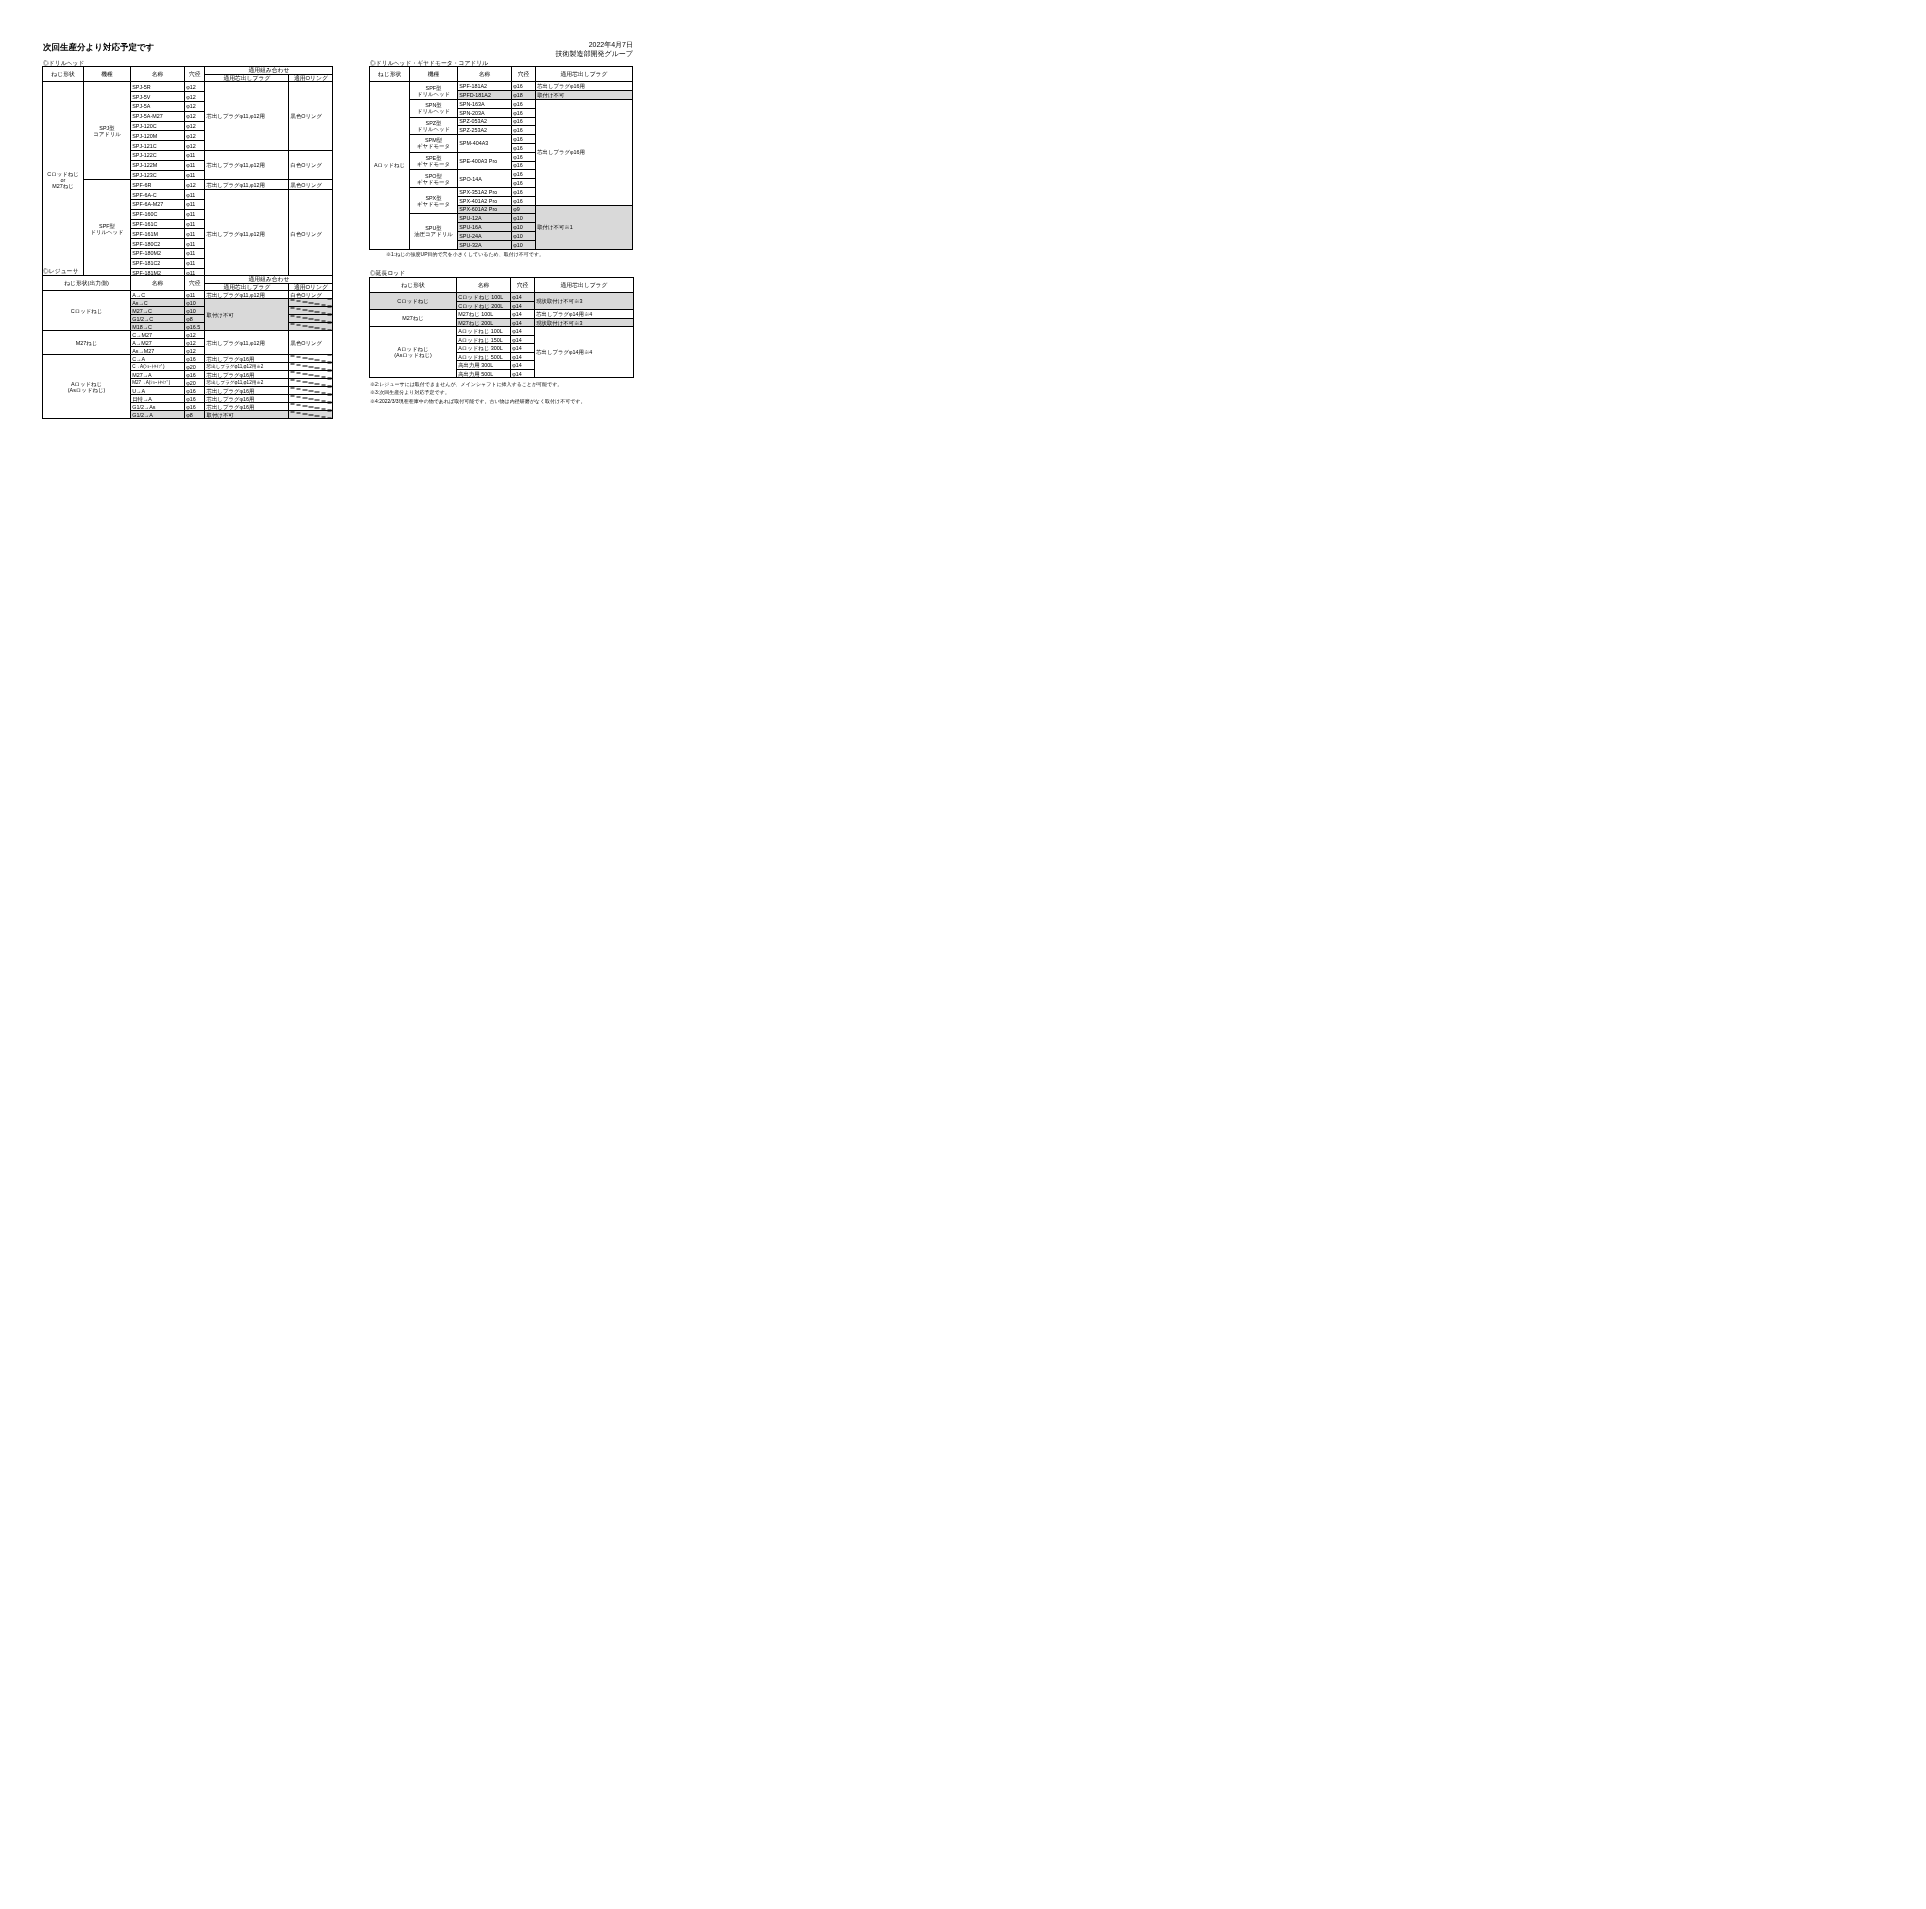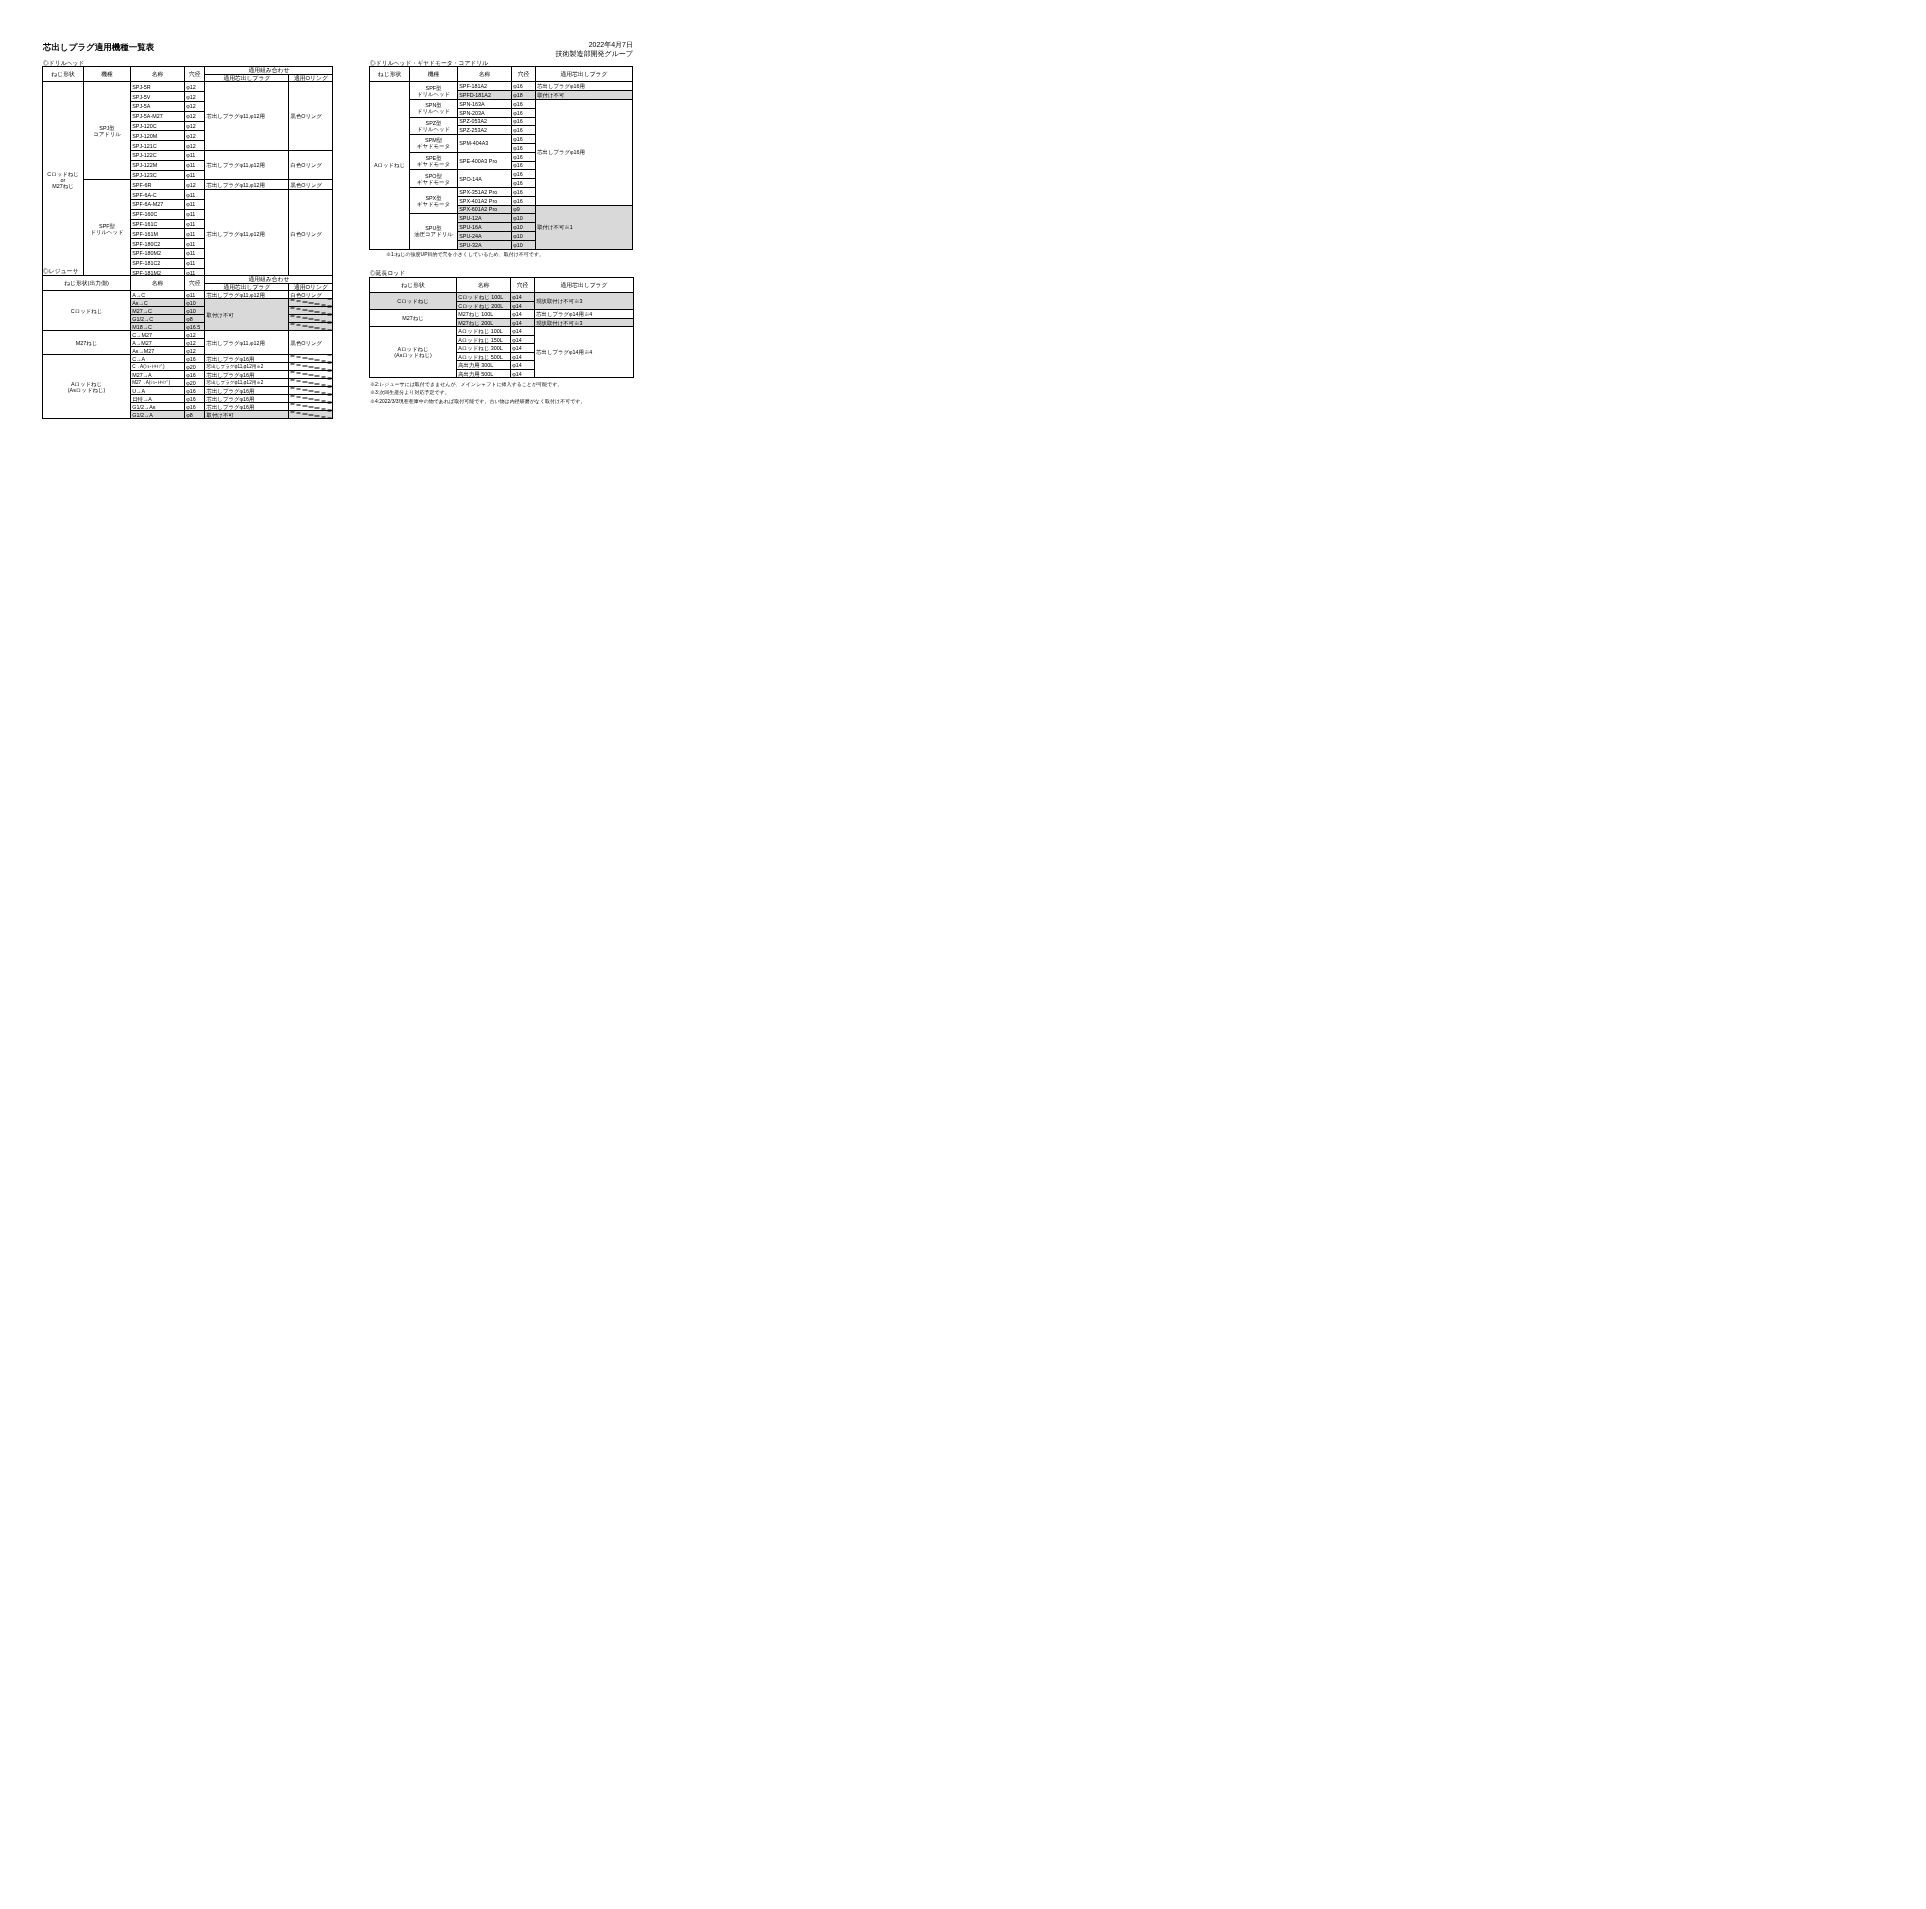--- a/index.html
+++ b/index.html
@@ -33,21 +33,21 @@
   #fn3{left:370px;top:389px;}
   #fn4{left:370px;top:398px;}
   .title{left:43px;top:42px;}
   .dateblock{right:43px;top:41px;}
 </style>
 </head>
 <body>
 
 <div class="page">
 
-  <div class="title">芯出しプラグ適用機種一覧表</div>
+  <div class="title">次回生産分より対応予定です</div>
 
   <div class="dateblock">
     <div>2022年4月7日</div>
     <div>技術製造部開発グループ</div>
   </div>
 
   <div class="lbl" id="lbl1">◎ドリルヘッド</div>
   <table class="tbl" id="t1" style="width: 290px;">
       <colgroup>
         <col style="width: 41px;">

